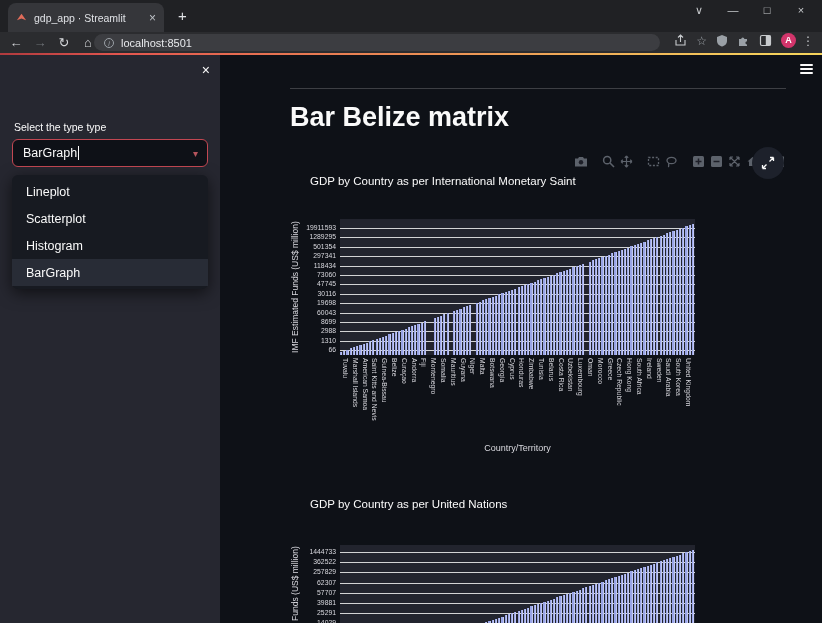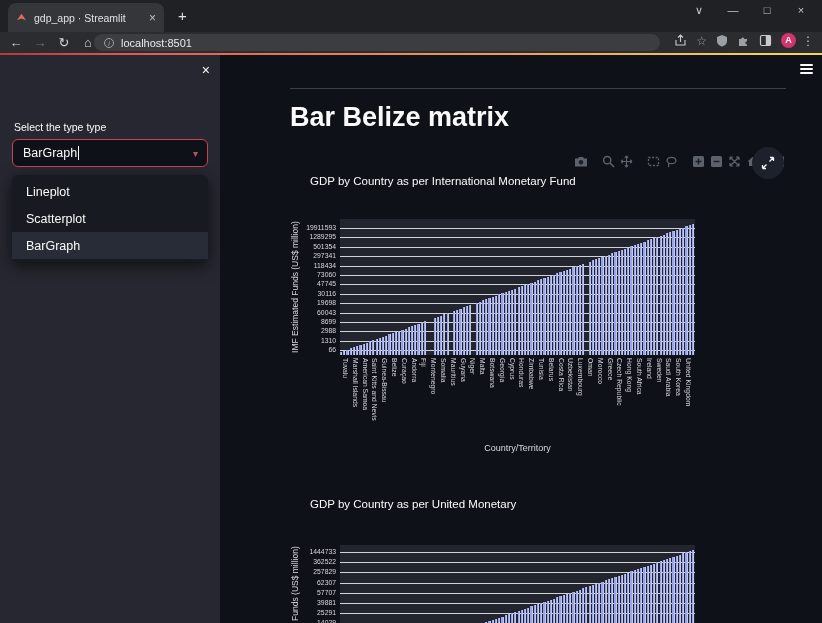--- a/index.html
+++ b/index.html
@@ -133,20 +133,21 @@
   <span class="sidebar-close">×</span>
   <div class="sb-label">Select the type type</div>
   <div class="selectbox">
     <span class="sb-value">BarGraph</span>
     <span class="caret-bar"></span>
     <span class="sb-arrow">▾</span>
   </div>
   <div class="menu">
     <div class="menu-item">Lineplot</div>
     <div class="menu-item">Scatterplot</div>
+    <div class="menu-item">Histogram</div>
     <div class="menu-item hl">BarGraph</div>
   </div>
 </div>
 
 <div class="main">
   <div class="hamburger">
       <div></div>
       <div></div>
       <div></div>
     </div>
@@ -196,21 +197,21 @@
         <rect x="8.8" y="1.5" width="2.2" height="10.5" fill="#777d87"></rect>
       </svg>
   </div>
   <div class="fs-btn">
     <svg width="14" height="14" viewBox="0 0 14 14">
         <path d="M8.5 5.5 L12.5 1.5 M12.5 1.5 h-3.5 M12.5 1.5 v3.5 M5.5 8.5 L1.5 12.5 M1.5 12.5 h3.5 M1.5 12.5 v-3.5" stroke="#fafafa" stroke-width="1.3" fill="none"></path>
       </svg>
   </div>
 
   <div class="chart" style="left:70px; top:120px;">
-    <div class="chart-title">GDP by Country as per International Monetary Fund</div>
+    <div class="chart-title">GDP by Country as per International Monetary Saint</div>
     <div class="ylab" style="left:-2px; top:44px; height:136px;">
       <span>IMF Estimated Funds (US$ million)</span>
       </div>
     <div class="yticks">
         <div class="ytick" style="top: 49px;">19911593</div>
         <div class="ytick" style="top: 58.4px;">1289295</div>
         <div class="ytick" style="top: 67.8px;">501354</div>
         <div class="ytick" style="top: 77.2px;">297341</div>
         <div class="ytick" style="top: 86.6px;">118434</div>
         <div class="ytick" style="top: 96px;">73060</div>
@@ -379,21 +380,21 @@
         <div class="xtick" style="left: 362.8px; top: 183px;">Ireland</div>
         <div class="xtick" style="left: 372.6px; top: 183px;">Sweden</div>
         <div class="xtick" style="left: 382.4px; top: 183px;">Saudi Arabia</div>
         <div class="xtick" style="left: 392.2px; top: 183px;">South Korea</div>
         <div class="xtick" style="left: 402px; top: 183px;">United Kingdom</div>
       </div>
     <div class="xlab" style="left:50px; top:268px; width:355px;">Country/Territory</div>
   </div>
 
   <div class="chart" style="left:70px; top:443px;">
-    <div class="chart-title">GDP by Country as per United Monetary</div>
+    <div class="chart-title">GDP by Country as per United Nations</div>
     <div class="ylab" style="left:-2px; top:47px; height:131px;">
       <span>UN Estimated Funds (US$ million)</span>
       </div>
     <div class="yticks">
         <div class="ytick" style="top: 50px;">1444733</div>
         <div class="ytick" style="top: 60.2px;">362522</div>
         <div class="ytick" style="top: 70.4px;">257829</div>
         <div class="ytick" style="top: 80.6px;">62307</div>
         <div class="ytick" style="top: 90.8px;">57707</div>
         <div class="ytick" style="top: 101px;">39881</div>

